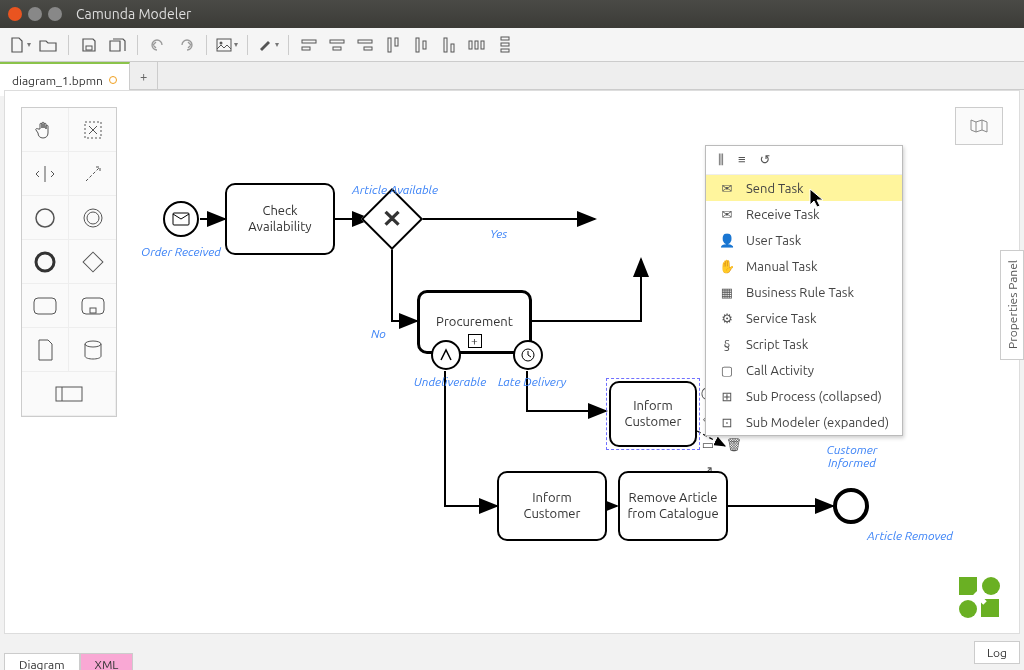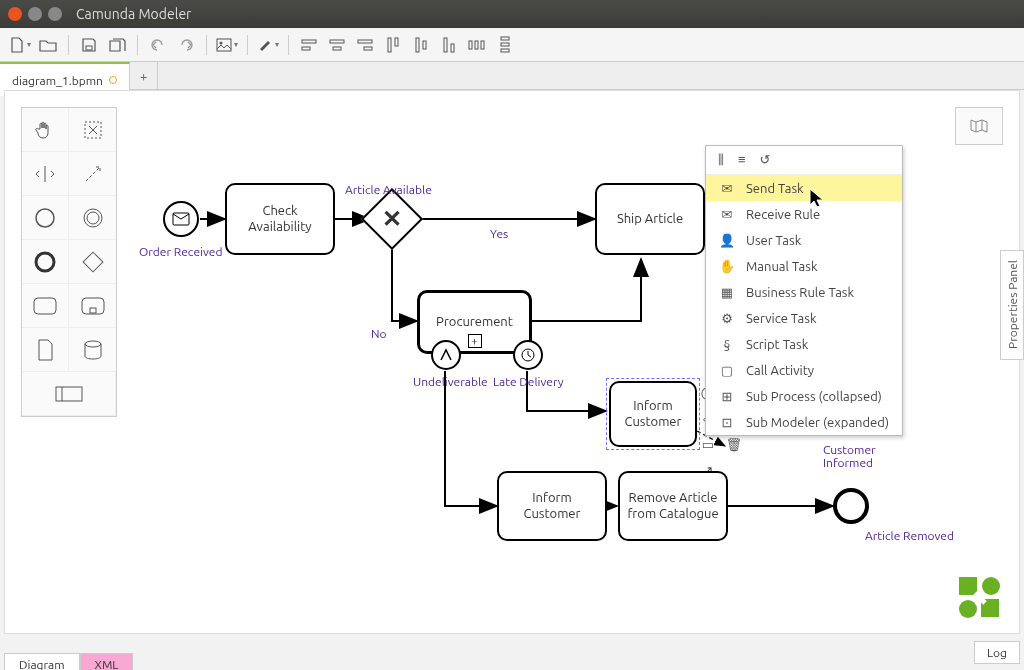--- a/index.html
+++ b/index.html
@@ -53,21 +53,21 @@
 
 
 .node { position: absolute; }
 .event { width: 36px; height: 36px; border-radius: 50%; border: 2px solid #000; background: #fff; display: flex; align-items: center; justify-content: center; }
 .event.end { border-width: 4px; }
 .task { width: 110px; height: 72px; border: 2px solid #000; border-radius: 10px; background: #fff; display: flex; align-items: center; justify-content: center; text-align: center; font-size: 13px; padding: 4px; line-height: 1.2; }
 .task.thick { border-width: 3px; }
 .gateway { width: 44px; height: 44px; position: relative; }
 .gateway .diamond { width: 44px; height: 44px; border: 2px solid #000; background: #fff; transform: rotate(45deg); position: absolute; top: 0; left: 0; }
 .gateway .x { position: absolute; top: 0; left: 0; width: 44px; height: 44px; display: flex; align-items: center; justify-content: center; font-size: 24px; font-weight: bold; }
-.label { position: absolute; font-size: 12px; color: #4c1d95; text-align: left; }
+.label { position: absolute; font-size: 12px; color: #3b82f6; text-align: center; font-style: italic; }
 .boundary { width: 30px; height: 30px; border-radius: 50%; border: 2px double #000; background: #fff; position: absolute; display: flex; align-items: center; justify-content: center; }
 .selected { border: 1px dashed #7070ff; }
 
 
 svg.conn { position: absolute; inset: 0; width: 100%; height: 100%; pointer-events: none; }
 
 
 .ctx-menu { position: absolute; top: 54px; left: 700px; width: 198px; border: 1px solid #bbb; background: #fff; box-shadow: 1px 2px 4px rgba(0,0,0,0.2); font-size: 13px; z-index: 50; }
 .ctx-head { display: flex; gap: 14px; padding: 6px 12px; border-bottom: 1px solid #eee; color: #555; }
 .ctx-item { display: flex; align-items: center; gap: 10px; padding: 5px 12px; cursor: pointer; color: #444; }
@@ -248,23 +248,20 @@
   </div>
 
   <div class="node gateway" style="left:365px; top:106px;">
     <div class="diamond"></div>
       <div class="x">✕</div>
   </div>
   <div class="label" style="left:340px; top:92px; width:100px;">Article Available</div>
   <div class="label" style="left:485px; top:136px;">Yes</div>
   <div class="label" style="left:366px; top:236px;">No</div>
 
-  <div class="node" style="left:590px; top:92px;">
-    <div class="task">Ship Article</div>
-  </div>
 
   <div class="node" style="left:412px; top:199px;">
     <div class="task thick" style="width:115px; height:64px; position:relative;">
       <span>Procurement</span>
       <div style="position:absolute; bottom:3px; left:50%; transform:translateX(-50%); width:14px; height:14px; border:1.5px solid #000; display:flex;align-items:center;justify-content:center;font-size:12px;line-height:1;">+</div>
     </div>
     <div class="boundary" style="left:14px; top:50px;">
         <svg width="16" height="16">
           <path d="M3 13 L8 3 L13 13" stroke="#000" fill="none" stroke-width="1.5"></path>
         </svg>
@@ -400,21 +397,21 @@
       <span>⫼</span>
       <span>≡</span>
       <span>↺</span>
     </div>
     <div class="ctx-item hl">
         <span class="ctx-ico">✉</span>
         <span>Send Task</span>
       </div>
     <div class="ctx-item">
         <span class="ctx-ico">✉</span>
-        <span>Receive Rule</span>
+        <span>Receive Task</span>
       </div>
     <div class="ctx-item">
         <span class="ctx-ico">👤</span>
         <span>User Task</span>
       </div>
     <div class="ctx-item">
         <span class="ctx-ico">✋</span>
         <span>Manual Task</span>
       </div>
     <div class="ctx-item">

